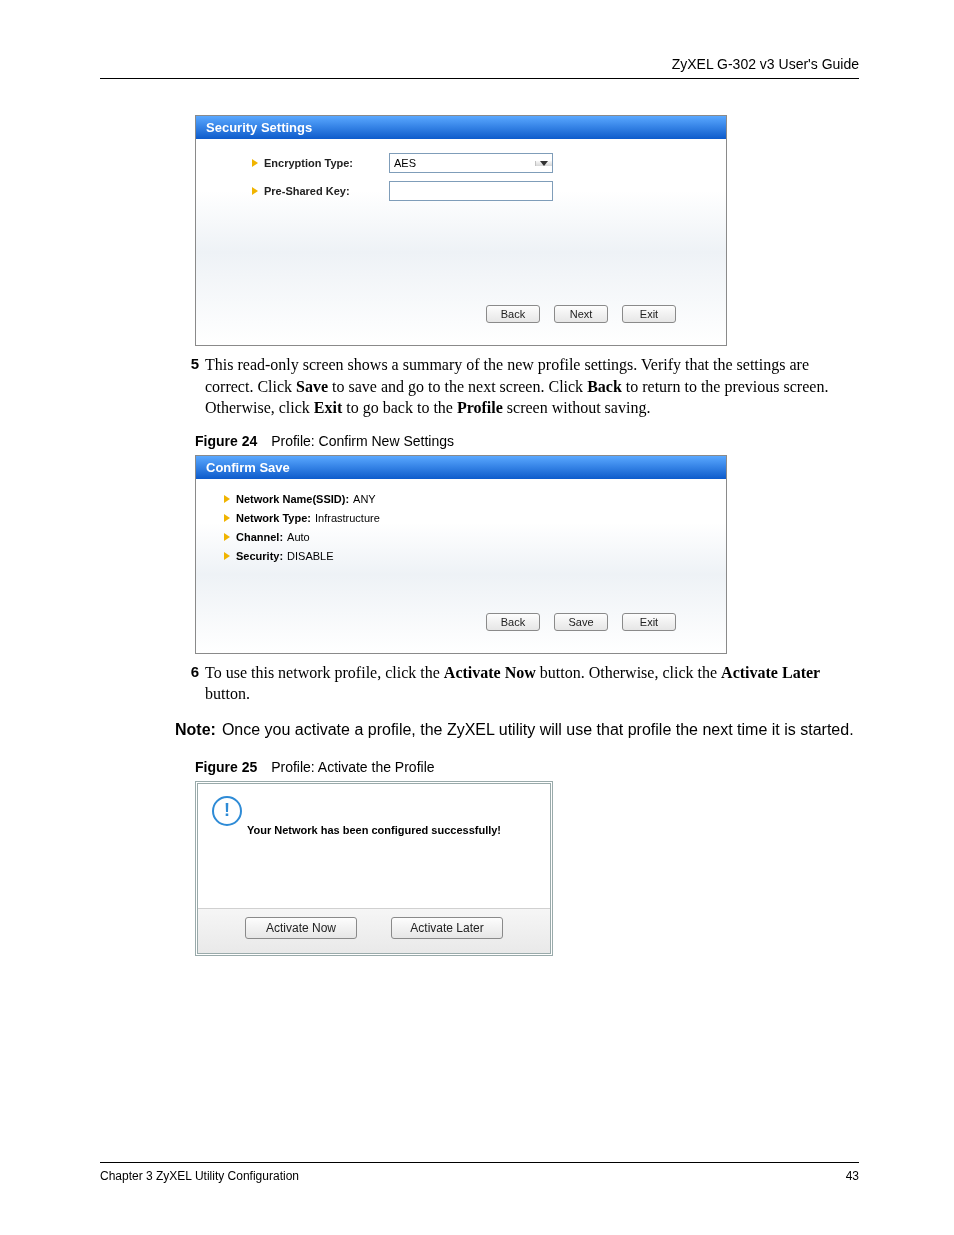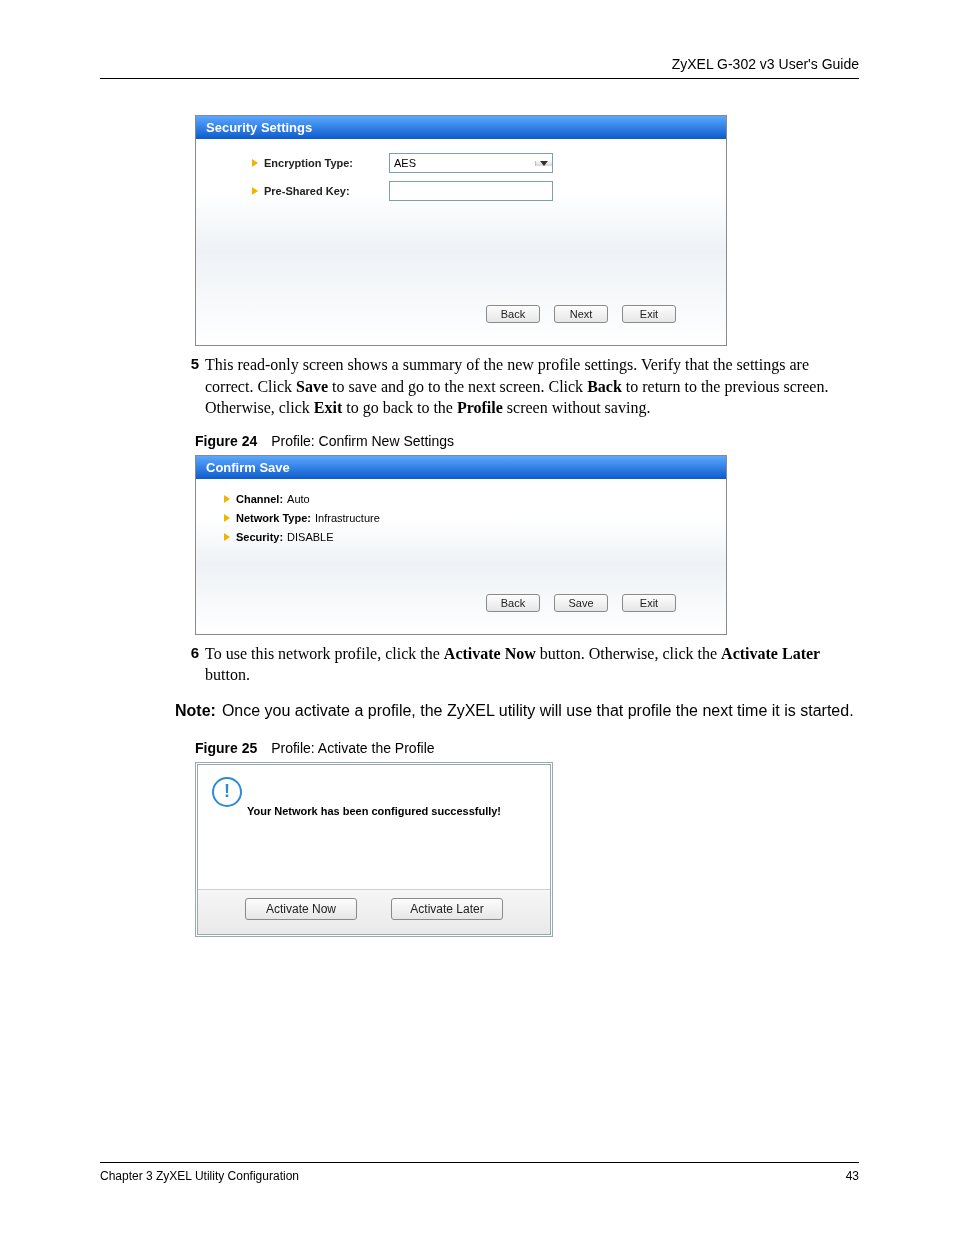--- a/index.html
+++ b/index.html
@@ -262,27 +262,32 @@
     <p class="fig-cap">
       <b>Figure 24</b>
       <span>Profile: Confirm New Settings</span>
     </p>
 
     <div class="dlg">
       <div class="dlg-title">Confirm Save</div>
       <div class="dlg-body" style="min-height:110px;">
         <div class="conf-row">
             <span class="bullet"></span>
-            <span class="conf-label">Channel:</span>
-            <span class="conf-val">Auto</span>
+            <span class="conf-label">Network Name(SSID):</span>
+            <span class="conf-val">ANY</span>
           </div>
         <div class="conf-row">
             <span class="bullet"></span>
             <span class="conf-label">Network Type:</span>
             <span class="conf-val">Infrastructure</span>
+          </div>
+        <div class="conf-row">
+            <span class="bullet"></span>
+            <span class="conf-label">Channel:</span>
+            <span class="conf-val">Auto</span>
           </div>
         <div class="conf-row">
             <span class="bullet"></span>
             <span class="conf-label">Security:</span>
             <span class="conf-val">DISABLE</span>
           </div>
         <div style="height:38px"></div>
         <div class="btn-row">
           <div class="xp-btn">Back</div>
           <div class="xp-btn">Save</div>

